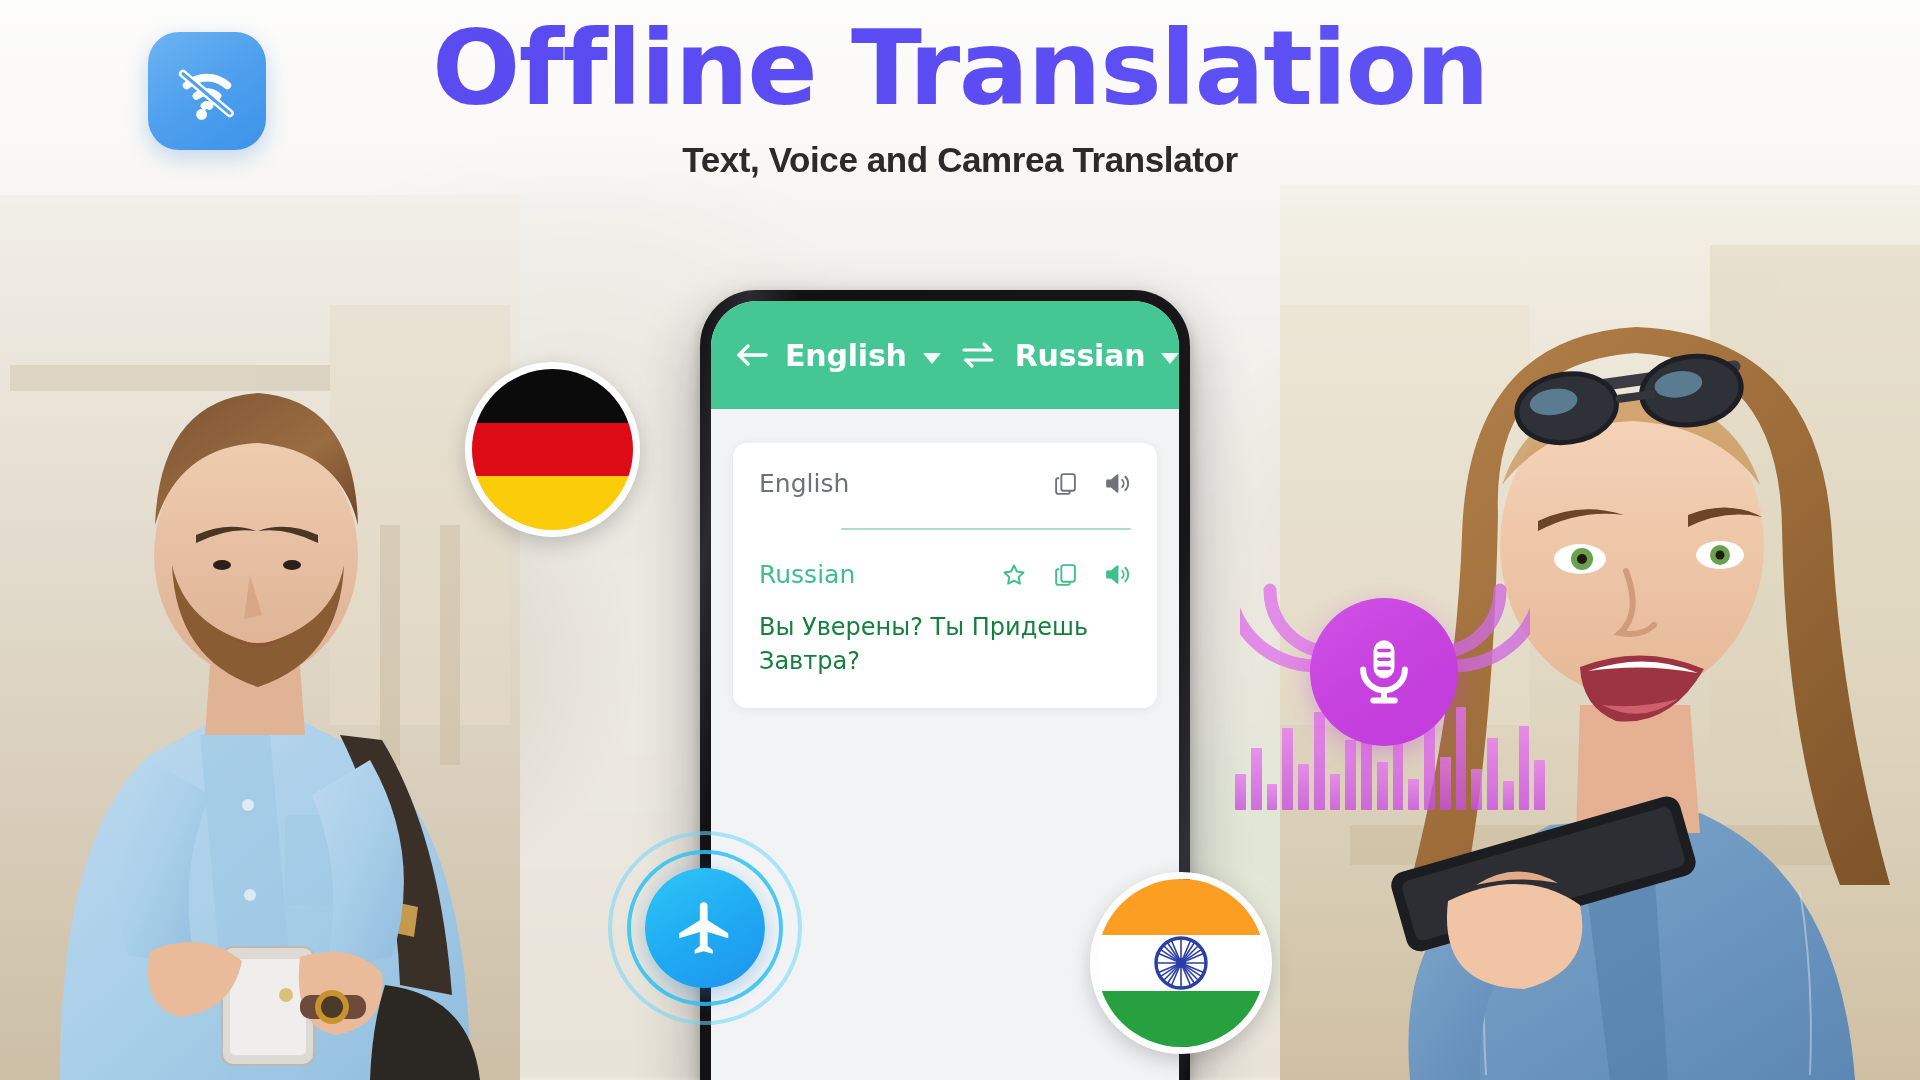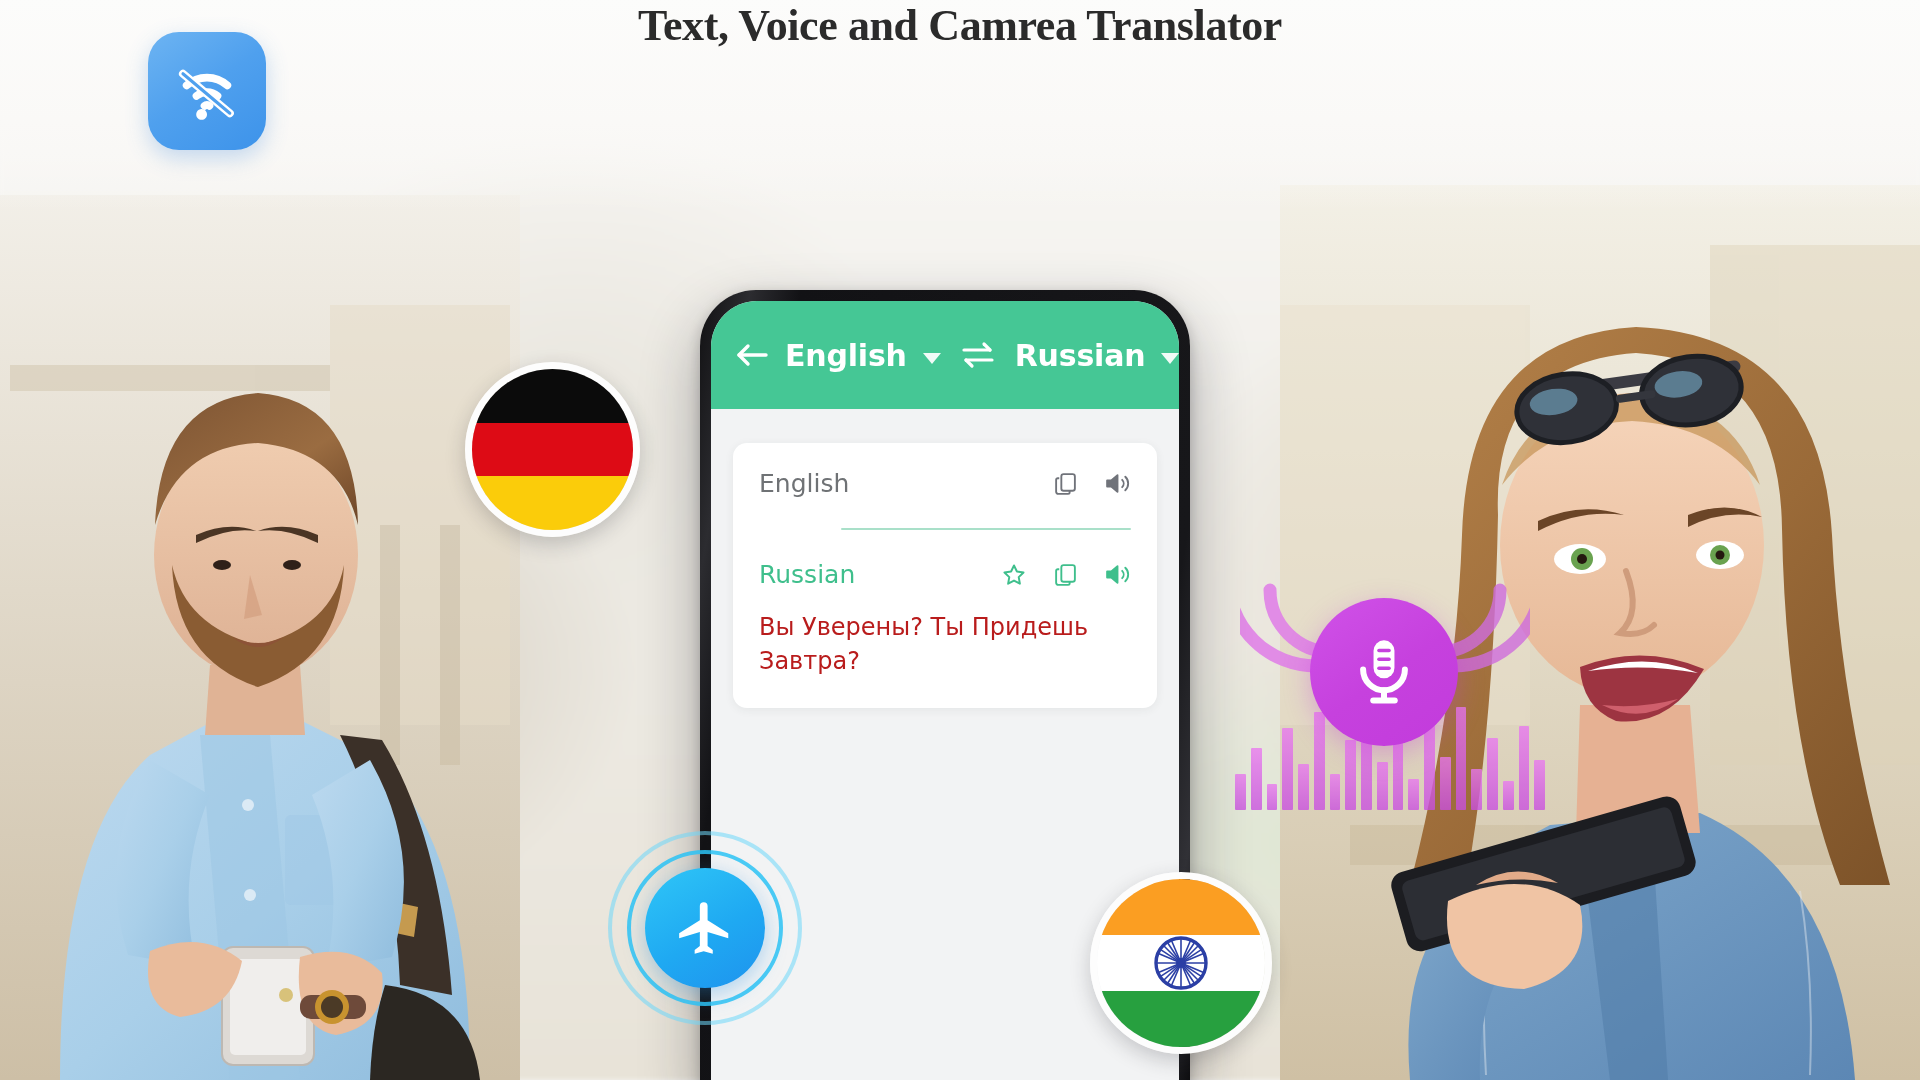--- a/index.html
+++ b/index.html
@@ -39,23 +39,23 @@
 
   .title-wrap { position:absolute; left:0; top:0; width:100%; text-align:center; }
   .main-title {
     font-size:104px; font-weight:bold; letter-spacing:-1.5px;
     line-height:1; padding-top:16px;
     background:linear-gradient(92deg,#5b4cf0 0%,#5a4bf2 40%,#6257f6 100%);
     -webkit-background-clip:text; background-clip:text; color:transparent;
     font-family:"DejaVu Sans","Liberation Sans",sans-serif;
   }
   .sub-title {
-    font-size:44px; font-weight:bold; color:#2b2b2b; 
+    font-size:35px; font-weight:bold; color:#2b2b2b; margin-top:20px;
     letter-spacing:-.4px;
-    font-family:Liberation Serif, serif;
+    font-family:Liberation Sans, sans-serif;
   }
 
   
   .person { position:absolute; overflow:hidden; }
 
   .person-left { left:0; top:195px; width:520px; height:885px; z-index:8; }
   .person-right{ right:0; top:185px; width:640px; height:895px; z-index:8; }
 
   
   .phone {
@@ -92,21 +92,21 @@
   .lang-label.green { color:#3fbf8c; }
   .icons { display:flex; align-items:center; gap:26px; }
 
   .src-text {
     margin-top:26px; font-size:27px; line-height:1.38; color:#1d1f21;
     font-family:"DejaVu Sans","Liberation Sans",sans-serif;
   }
   .divider { height:2px; background:#a9e0c9; margin:30px 0 0 82px; border-radius:2px; }
   .row-russian { margin-top:30px; }
   .dst-text {
-    margin-top:22px; font-size:24px; color:#b91c1c; line-height:1.4;
+    margin-top:22px; font-size:24px; color:#15803d; line-height:1.4;
     font-family:"DejaVu Sans","Liberation Sans",sans-serif;
   }
 
   
   .badge { position:absolute; border-radius:50%; z-index:35; }
 
   .flag-badge {
     border:7px solid #fdfdfd; overflow:hidden;
     box-shadow:0 7px 20px rgba(40,40,50,.22);
   }
@@ -478,17 +478,18 @@
             <path d="M8.6 13.6a5.2 5.2 0 0 1 6.8 0"></path>
             <path d="M5.4 10.2a9.8 9.8 0 0 1 13.2 0"></path>
             <path d="M11.2 16.8a1.2 1.2 0 0 1 1.6 0"></path>
           </g>
           <line x1="4.2" y1="6.4" x2="19.4" y2="19.2" stroke="#ffffff" stroke-width="2.6" stroke-linecap="round"></line>
           <line x1="4.2" y1="6.4" x2="19.4" y2="19.2" stroke="#4fa0ee" stroke-width="1.0" stroke-linecap="round"></line>
         </svg>
       </span>
     </div>
     <div class="title-wrap">
+      <div class="main-title">Offline Translation</div>
       <div class="sub-title">Text, Voice and Camrea Translator</div>
     </div>
   </div>
 
 </div>
 
 </body></html>

